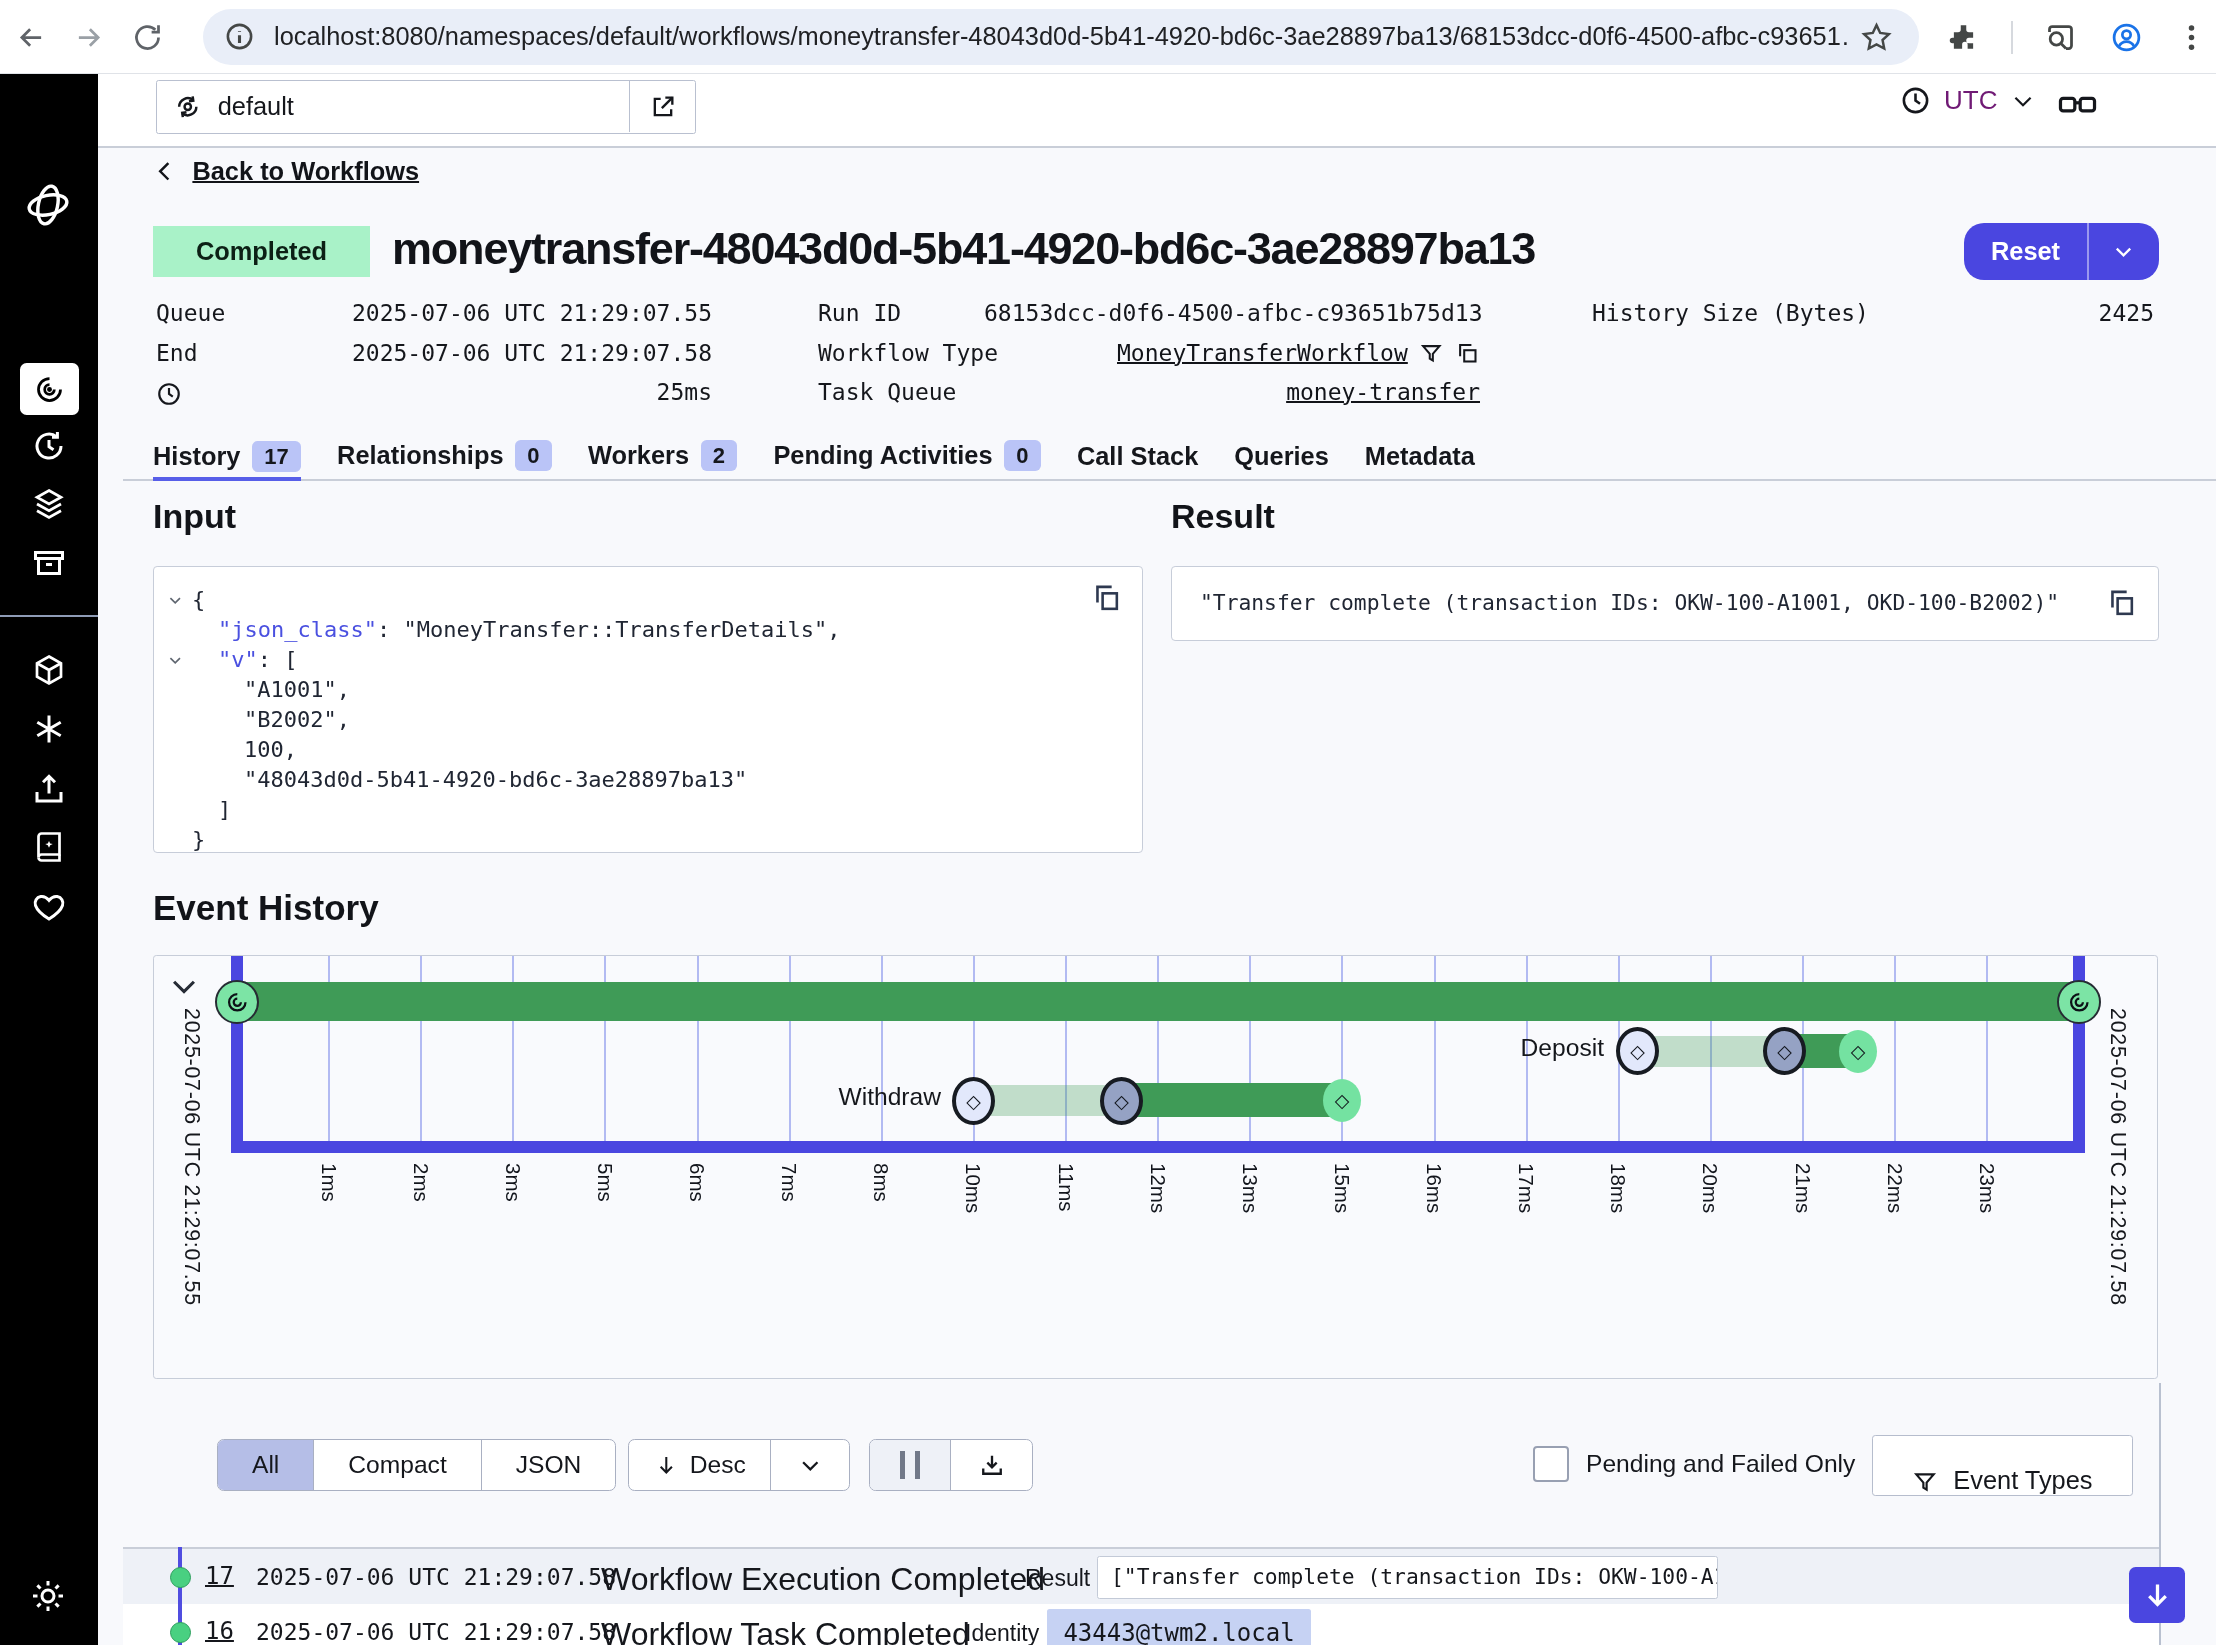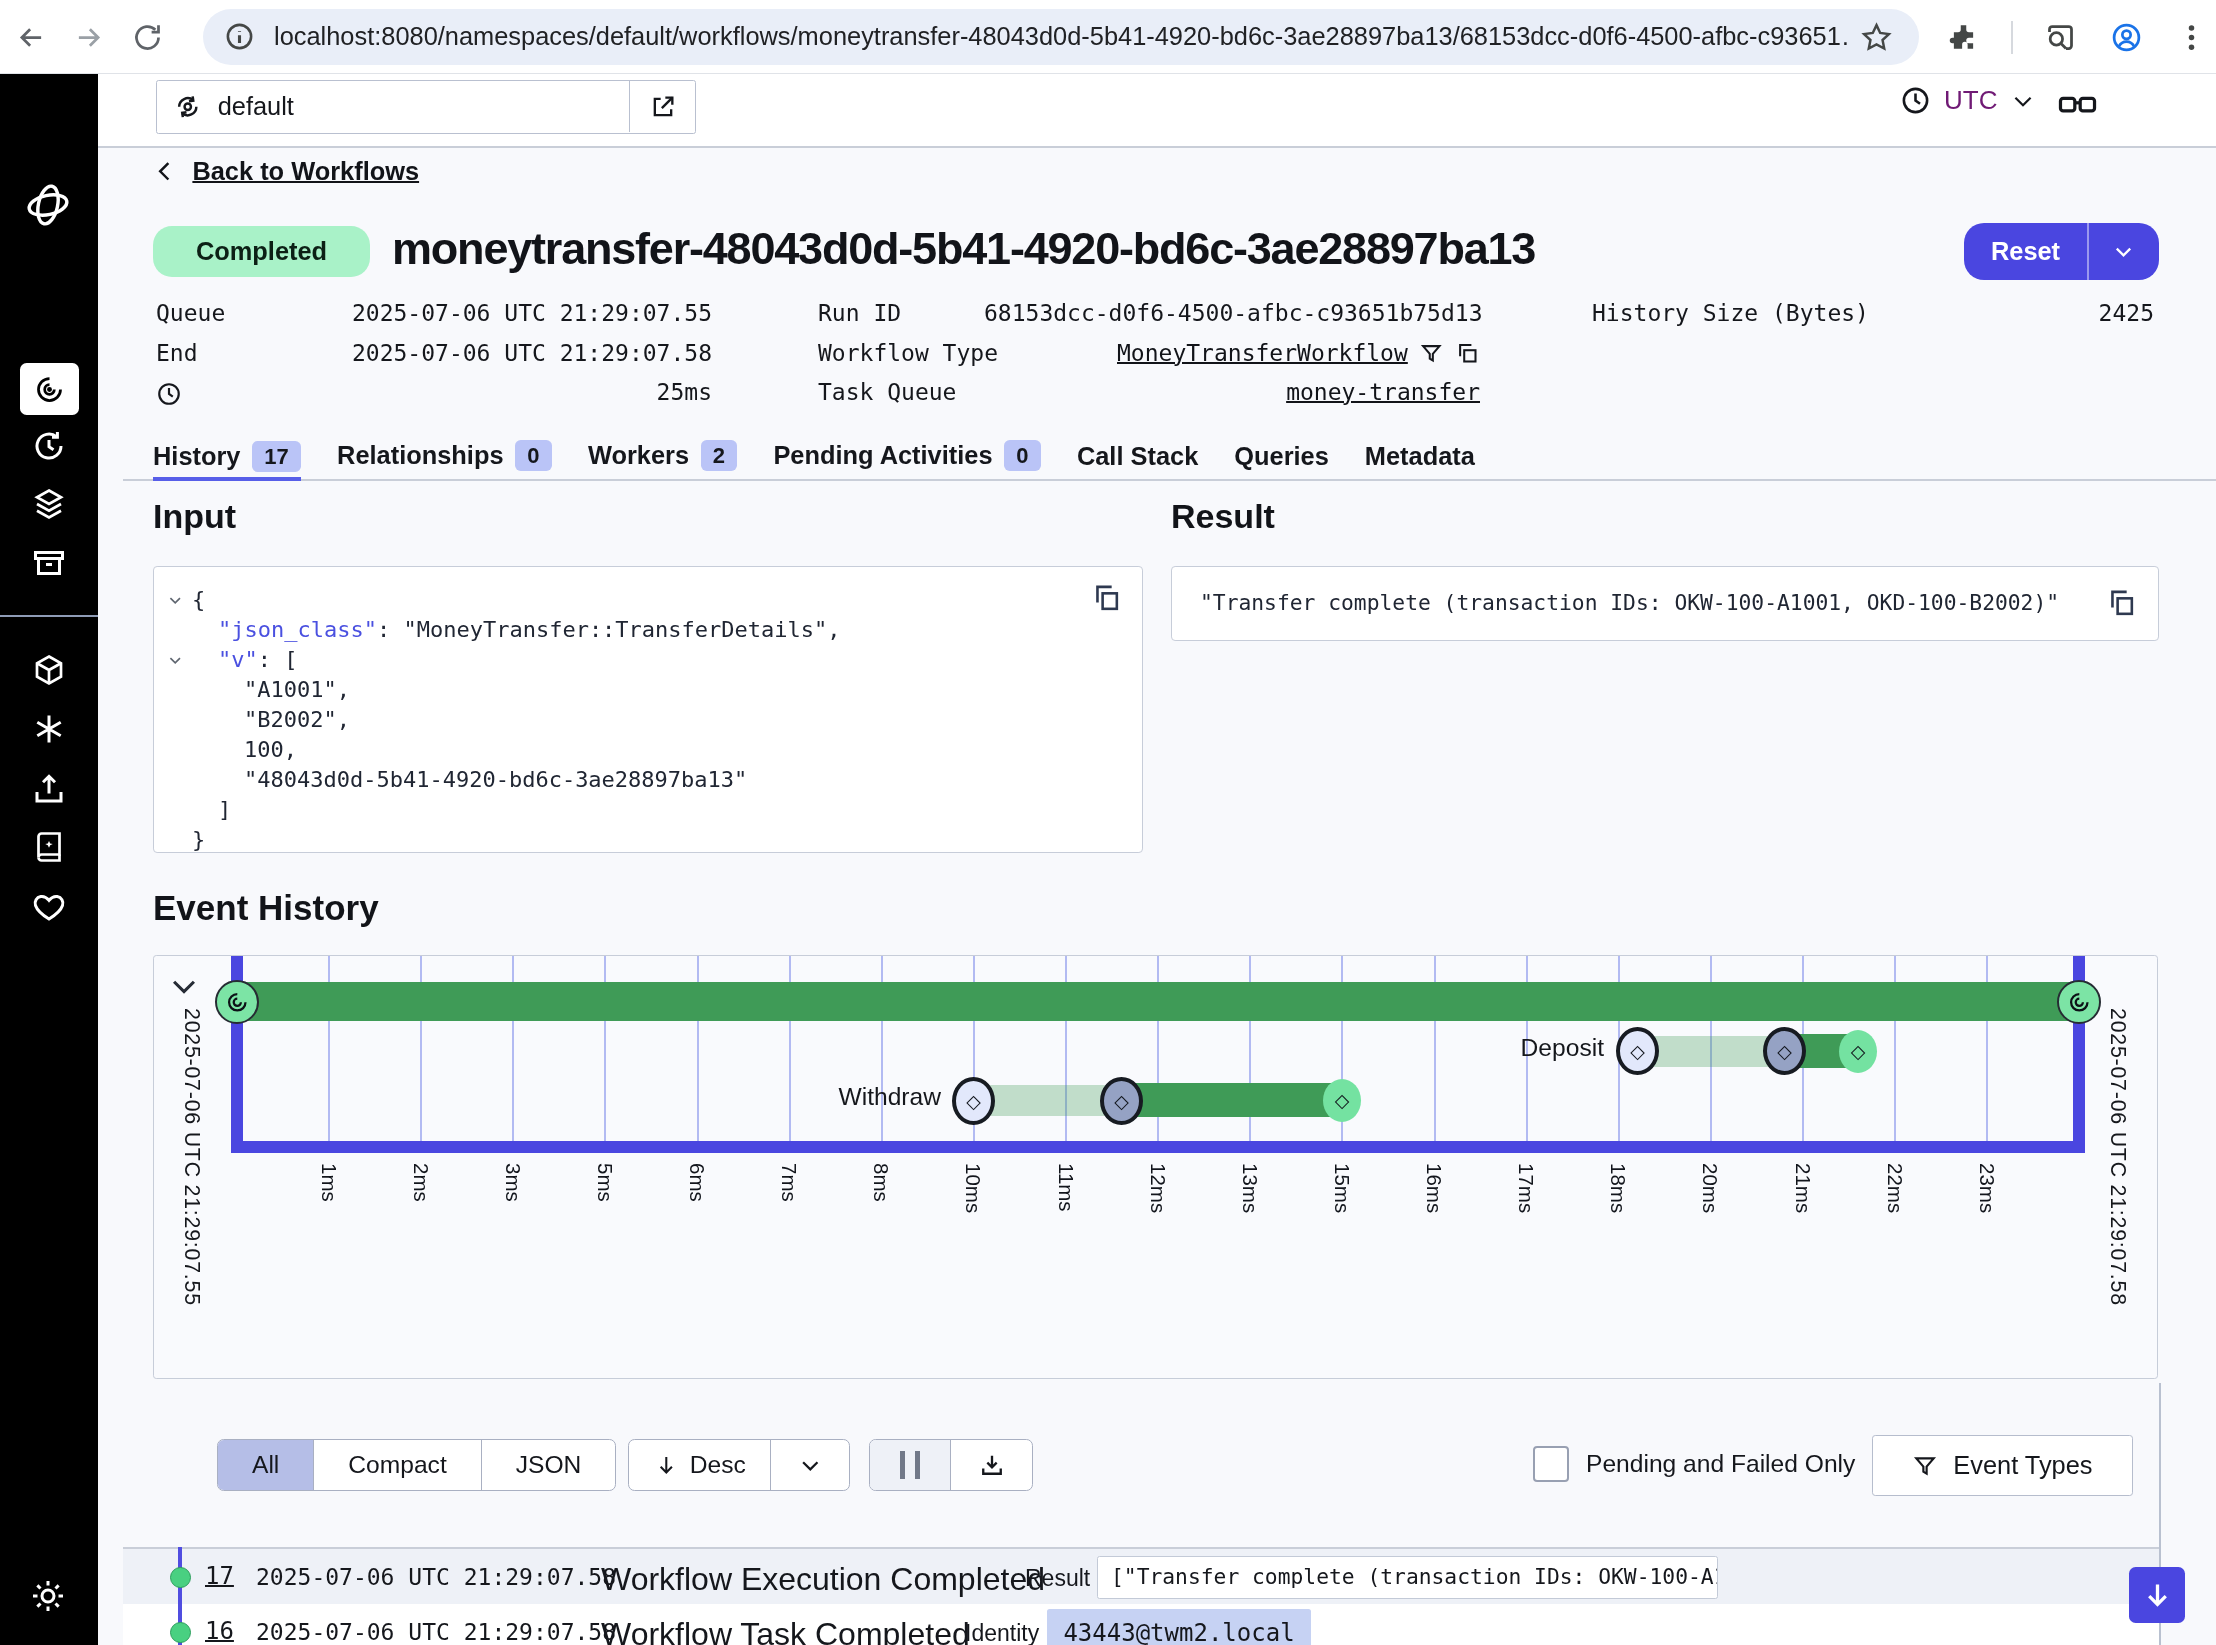--- a/index.html
+++ b/index.html
@@ -29,21 +29,21 @@
   #ns-box{position:absolute;left:156px;top:80px;width:540px;height:54px;background:#fff;border:1.6px solid #b9c0d0;border-radius:2.5px}
   #ns-main{position:absolute;left:0;top:0;width:474px;height:51px;display:flex;align-items:center;gap:14.8px;padding-left:16.4px}
   #ns-ext{position:absolute;right:0;top:0;width:66px;height:51px;border-left:1.6px solid #b9c0d0;display:flex;align-items:center;justify-content:center}
   #ns-name{font-size:25.4px;color:#15171c}
   #tz-wrap{position:absolute;left:1900px;top:85px;display:flex;align-items:center;gap:13px}
   #tz-label{font-size:26px;color:#701a75}
 
   
   #back-link{position:absolute;left:153px;top:157px;display:flex;align-items:center;gap:14.8px}
   #back-link span{font-size:25.4px;font-weight:bold;text-decoration:underline;text-decoration-thickness:1.6px;color:#121419}
-  #status-badge{position:absolute;left:153px;top:226px;width:217px;height:51px;background:#a9f2c8;border-radius:19px;
+  #status-badge{position:absolute;left:153px;top:226px;width:217px;height:51px;background:#a9f2c8;border-radius:0;
                 display:flex;align-items:center;justify-content:center;font-size:25.4px;font-weight:600;color:#0c2015}
   #wf-title{position:absolute;left:392px;top:223px;font-size:45px;font-weight:bold;letter-spacing:-1.2px;color:#121419;white-space:nowrap}
   #reset-btn{position:absolute;left:1964px;top:223px;width:195px;height:57px;background:#4a46e0;border-radius:20px;color:#fff}
   #reset-label{position:absolute;left:0;top:0;width:123px;height:57px;display:flex;align-items:center;justify-content:center;font-size:25.4px;font-weight:600}
   #reset-sep{position:absolute;left:123px;top:0;width:1.6px;height:57px;background:rgba(255,255,255,.45)}
   #reset-caret{position:absolute;left:136px;top:17px;width:46px;height:23px;display:flex;align-items:center;justify-content:center}
 
   
   .mrow{position:absolute;height:39px;line-height:39px;font-size:23px;white-space:nowrap}
   .mval{text-align:right}
@@ -87,21 +87,21 @@
   #tl-collapse{position:absolute;left:13px;top:13px;color:#272c36}
 
   
   .btn-group{position:absolute;top:1439px;height:52px;display:flex;border:1.6px solid #a9b0c2;border-radius:6.6px;background:#fff;overflow:hidden}
   .seg{display:flex;align-items:center;justify-content:center;font-size:24.6px;color:#15171c;border-left:1.6px solid #a9b0c2}
   .seg:first-child{border-left:none}
   .seg.on{background:#b5bee7}
   #cb{position:absolute;left:1533px;top:1446px;width:36px;height:36px;border:2.5px solid #98a0b2;border-radius:4.1px;background:#fff}
   #cb-label{position:absolute;left:1586px;top:1450px;font-size:24.6px}
   #evt-types-btn{position:absolute;left:1872px;top:1435px;width:261px;height:61px;background:#fff;border:1.6px solid #b6bdcd;border-radius:3.3px;
-                 display:flex;align-items:center;justify-content:center;gap:14.8px;font-size:25.4px}
+                 display:flex;align-items:flex-end;justify-content:center;gap:14.8px;font-size:25.4px}
   .pause-ic{width:19.7px;height:28px;border-left:5.7px solid #707888;border-right:5.7px solid #707888}
 
   
   #tbl-topline{position:absolute;left:123px;top:1547px;width:2036px;height:1.6px;background:#c9ced8}
   .ev-row{position:absolute;left:123px;width:2036px;height:56px}
   #ev-vline{position:absolute;left:178px;top:1547px;width:4.1px;height:98px;background:#504de0;z-index:2}
   .ev-dot{position:absolute;left:47px;top:18px;width:21.3px;height:21.3px;border-radius:50%;background:#49d081;border:1.6px solid #2c9e5c;z-index:3}
   .ev-id{position:absolute;left:82px;top:13px;font-size:24px;text-decoration:underline;text-decoration-thickness:1.6px}
   .ev-time{position:absolute;left:133px;top:14.8px;font-size:23px}
   .ev-name{position:absolute;left:478px;top:12.3px;font-size:32px;font-weight:normal}

